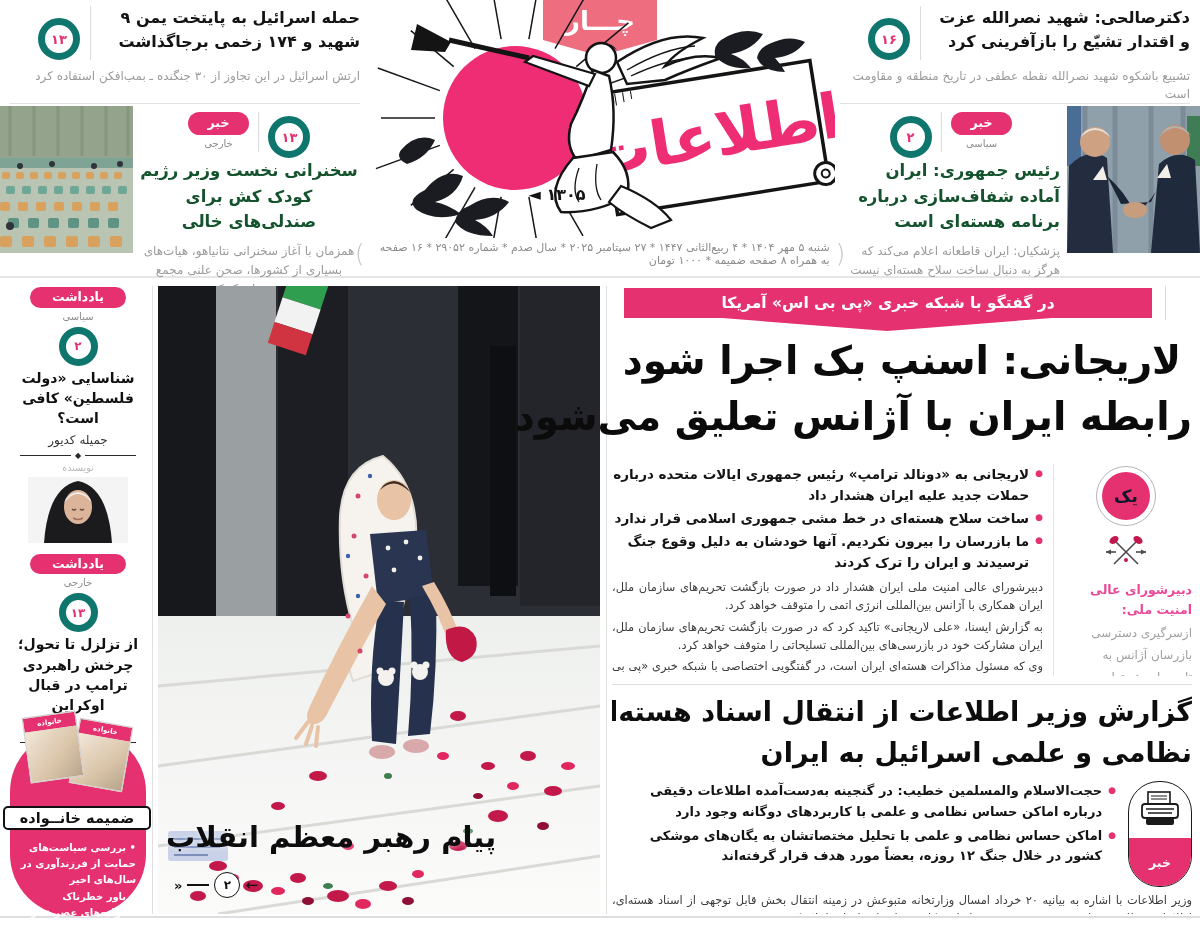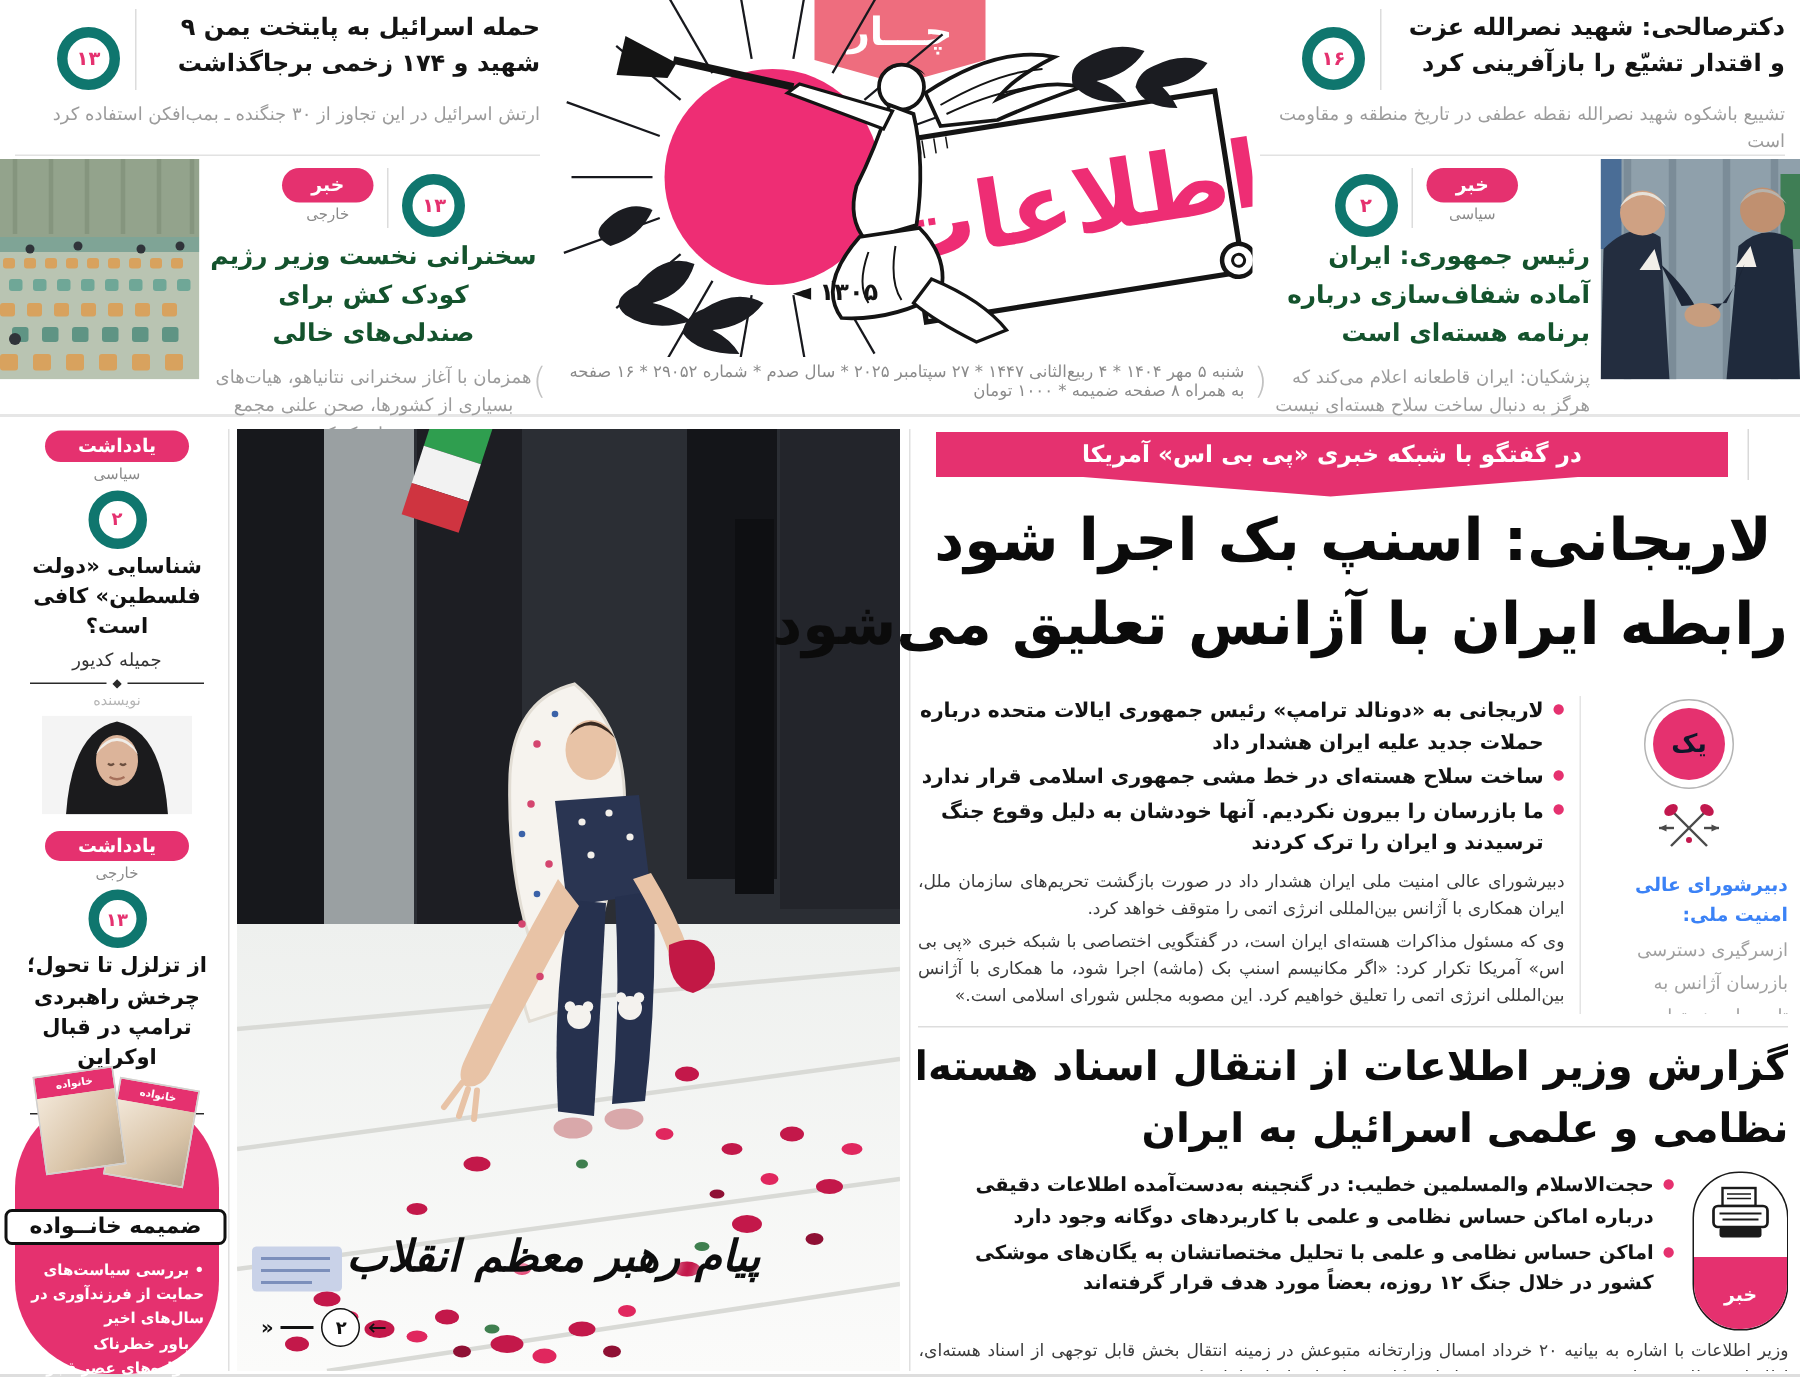--- a/index.html
+++ b/index.html
@@ -62,21 +62,21 @@
   .cover .cbody{height:50px;background:linear-gradient(135deg,#f2e7d8 0%,#d9c4a8 60%,#b7a58c 100%);}
   #cover1{left:18px;top:0;transform:rotate(-8deg);z-index:2;}
   #cover2{left:66px;top:8px;transform:rotate(10deg);}
   .fam-label{position:absolute;left:-5px;right:-3px;top:92px;background:#fff;border:2px solid #111;
              border-radius:5px;text-align:center;font-size:14.5px;font-weight:bold;color:#111;
              padding:2px 0;z-index:3;}
   .fam-list{position:absolute;left:10px;right:12px;top:126px;color:#fff;font-size:10px;font-weight:bold;
             line-height:1.62;text-align:right;z-index:2;}
   
   #main-photo{left:158px;top:286px;width:442px;height:628px;overflow:hidden;}
-  #photo-caption{position:absolute;left:8px;right:28px;bottom:54px;text-align:center;z-index:3;font-style:italic;}
+  #photo-caption{position:absolute;left:8px;right:28px;bottom:54px;text-align:left;z-index:3;}
   .cap-line{font-size:29px;font-weight:900;color:#0d0d0d;line-height:1.55;text-shadow:0 0 6px rgba(255,255,255,.65);}
   
   .pref{display:flex;align-items:center;gap:5px;margin-top:6px;}
   .pref .arr{font-size:15px;color:#111;line-height:1;}
   .pref .pnum{width:24px;height:24px;border:1.4px solid #111;border-radius:50%;display:flex;
               align-items:center;justify-content:center;font-size:12px;font-weight:bold;color:#111;background:#fff;}
   .pref .tail{width:22px;height:2.5px;background:#111;}
   .pref .chev{font-size:13px;color:#111;font-weight:bold;line-height:1;}
   #photo-pref{position:absolute;left:16px;bottom:16px;z-index:3;}
   
@@ -89,21 +89,21 @@
   #kicker-vline{position:absolute;right:26px;top:0;width:1px;height:34px;background:#d9d9d9;}
   .lead-h{position:absolute;left:0;right:0;text-align:center;font-weight:900;color:#0b0b0b;white-space:nowrap;}
   #lead-h1{top:52px;font-size:39px;}
   #lead-h2{top:108px;font-size:39px;}
   #lead-row{position:absolute;top:178px;left:0;right:0;height:212px;display:flex;gap:10px;overflow:hidden;}
   #lead-margin{flex:0 0 132px;border-left:1px solid #e4e4e4;text-align:center;padding-left:6px;}
   .one-badge{width:58px;height:58px;border:1px solid #b5b5b5;border-radius:50%;margin:2px auto 8px;
              display:flex;align-items:center;justify-content:center;}
   .one-badge .inner{width:48px;height:48px;background:var(--accent);border-radius:50%;color:#0f172a;
              font-size:17px;font-weight:900;display:flex;align-items:center;justify-content:center;}
-  .m-speaker{font-size:12.5px;font-weight:bold;color:#3b82f6;text-align:right;margin-top:8px;line-height:1.6;}
+  .m-speaker{font-size:12.5px;font-weight:bold;color:#ec4899;text-align:right;margin-top:8px;line-height:1.6;}
   .m-quote{font-size:12px;color:#a0a0a0;text-align:right;line-height:1.85;margin-top:2px;}
   #lead-main{flex:1;min-width:0;}
   .lbullet{display:flex;gap:6px;font-size:13.5px;font-weight:bold;color:#141414;line-height:1.55;margin-bottom:2px;}
   .lbullet .dot{color:var(--accent);font-size:9px;line-height:2.1;}
   .lead-body{font-size:11.4px;color:#3c3c3c;line-height:1.62;text-align:justify;margin-top:5px;}
   .lead-body p{margin:0 0 3px;}
   #art-divider{position:absolute;top:398px;left:0;right:0;height:1px;background:#ddd;}
   
   #second{position:absolute;top:406px;left:0;right:0;height:222px;overflow:hidden;}
   .sec-h{font-size:27px;font-weight:900;color:#0d0d0d;line-height:1.5;text-align:right;white-space:nowrap;}
@@ -579,20 +579,21 @@
       <div class="lbullet">
           <span class="dot">●</span>
           <span>ساخت سلاح هسته‌ای در خط مشی جمهوری اسلامی قرار ندارد</span>
         </div>
       <div class="lbullet">
           <span class="dot">●</span>
           <span>ما بازرسان را بیرون نکردیم. آنها خودشان به دلیل وقوع جنگ ترسیدند و ایران را ترک کردند</span>
         </div>
       <div class="lead-body">
         <p>دبیرشورای عالی امنیت ملی ایران هشدار داد در صورت بازگشت تحریم‌های سازمان ملل، ایران همکاری با آژانس بین‌المللی انرژی اتمی را متوقف خواهد کرد.</p>
+        <p>به گزارش ایسنا، «علی لاریجانی» تاکید کرد که در صورت بازگشت تحریم‌های سازمان ملل، ایران مشارکت خود در بازرسی‌های بین‌المللی تسلیحاتی را متوقف خواهد کرد.</p>
         <p>وی که مسئول مذاکرات هسته‌ای ایران است، در گفتگویی اختصاصی با شبکه خبری «پی بی اس» آمریکا تکرار کرد: «اگر مکانیسم اسنپ بک (ماشه) اجرا شود، ما همکاری با آژانس بین‌المللی انرژی اتمی را تعلیق خواهیم کرد. این مصوبه مجلس شورای اسلامی است.»</p>
 
       </div>
 
     </div>
   </div>
 
   <div id="art-divider"></div>
 
   <div id="second">

